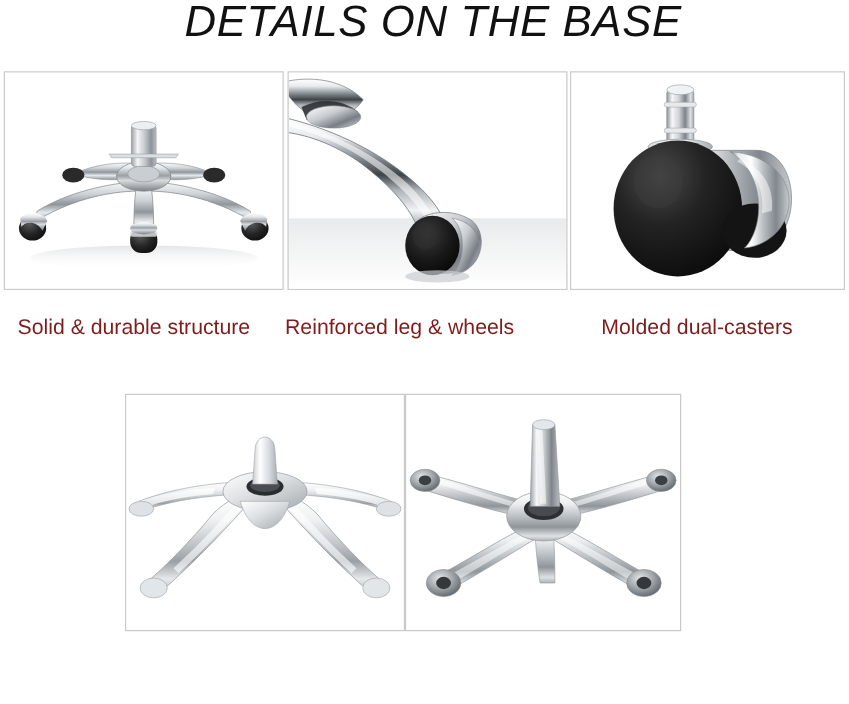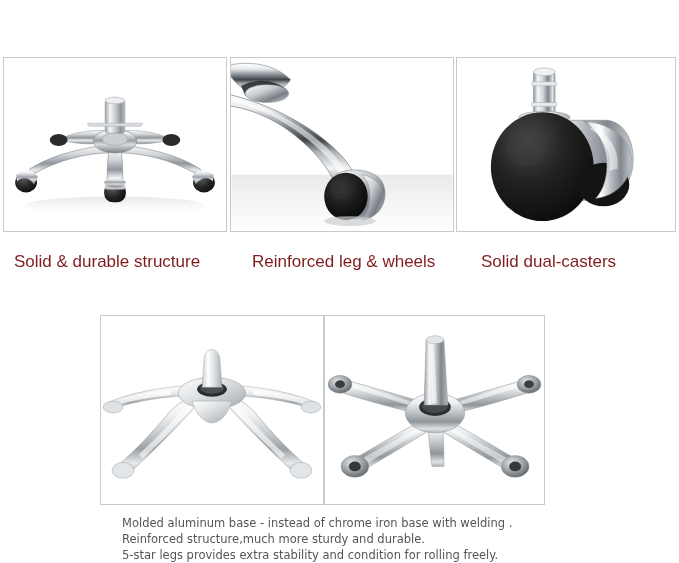--- a/index.html
+++ b/index.html
@@ -59,21 +59,21 @@
   .caption {
     position: absolute;
     font-family: "Liberation Sans", sans-serif;
     font-size: 17px;
     font-weight: 400;
     color: #7f1d1d;
     white-space: nowrap;
     line-height: 20px;
   }
   #caption-1 { left: 14px;  top: 252px; }
-  #caption-2 { left: 252px; top: 252px; }
+  #caption-2 { left: 228px; top: 252px; }
   #caption-3 { left: 481px; top: 252px; }
 
   
   .desc {
     position: absolute;
     left: 122px;
     top: 515px;
     width: 470px;
     font-family: "DejaVu Sans", sans-serif;
     font-size: 11.5px;
@@ -81,20 +81,21 @@
     color: #555555;
     white-space: nowrap;
   }
   .desc-line { display: block; }
 </style>
 </head>
 <body>
 
 <div class="page">
 
+  <div class="title">DETAILS ON THE BASE</div>
 
   <div class="panel" id="panel-1">
     <svg viewBox="0 0 224 175" preserveAspectRatio="xMidYMid meet">
       <defs>
         <linearGradient id="p1chrome" x1="0" y1="0" x2="0" y2="1">
           <stop offset="0%" stop-color="#ffffff"></stop>
           <stop offset="22%" stop-color="#e3e6e9"></stop>
           <stop offset="48%" stop-color="#9aa0a6"></stop>
           <stop offset="64%" stop-color="#d8dbde"></stop>
           <stop offset="100%" stop-color="#7c8287"></stop>
@@ -390,21 +391,16 @@
       <ellipse cx="111" cy="91" rx="13" ry="7" fill="#474b4f"></ellipse>
 
       <path d="M102 24 L 120 24 L 124 90 L 100 90 Z" fill="url(#p5col)" stroke="#8f959b" stroke-width="0.5"></path>
       <ellipse cx="111" cy="24" rx="9" ry="4" fill="#e4e7e9" stroke="#9aa0a6" stroke-width="0.5"></ellipse>
       <path d="M106 28 L 110 28 L 113 88 L 108 88 Z" fill="#ffffff" opacity="0.55"></path>
     </svg>
   </div>
 
   <div class="caption" id="caption-1">Solid &amp; durable structure</div>
   <div class="caption" id="caption-2">Reinforced leg &amp; wheels</div>
-  <div class="caption" id="caption-3">Solid dual-casters</div>
-
-  <div class="desc">
-    <span class="desc-line">Molded aluminum base - instead of chrome iron base with welding .</span>
-    <span class="desc-line">Reinforced structure,much more sturdy and durable.</span>
-    <span class="desc-line">5-star legs provides extra stability and condition for rolling freely.</span>
-  </div>
+  <div class="caption" id="caption-3">Molded dual-casters</div>
+
 
 </div>
 
 </body></html>

